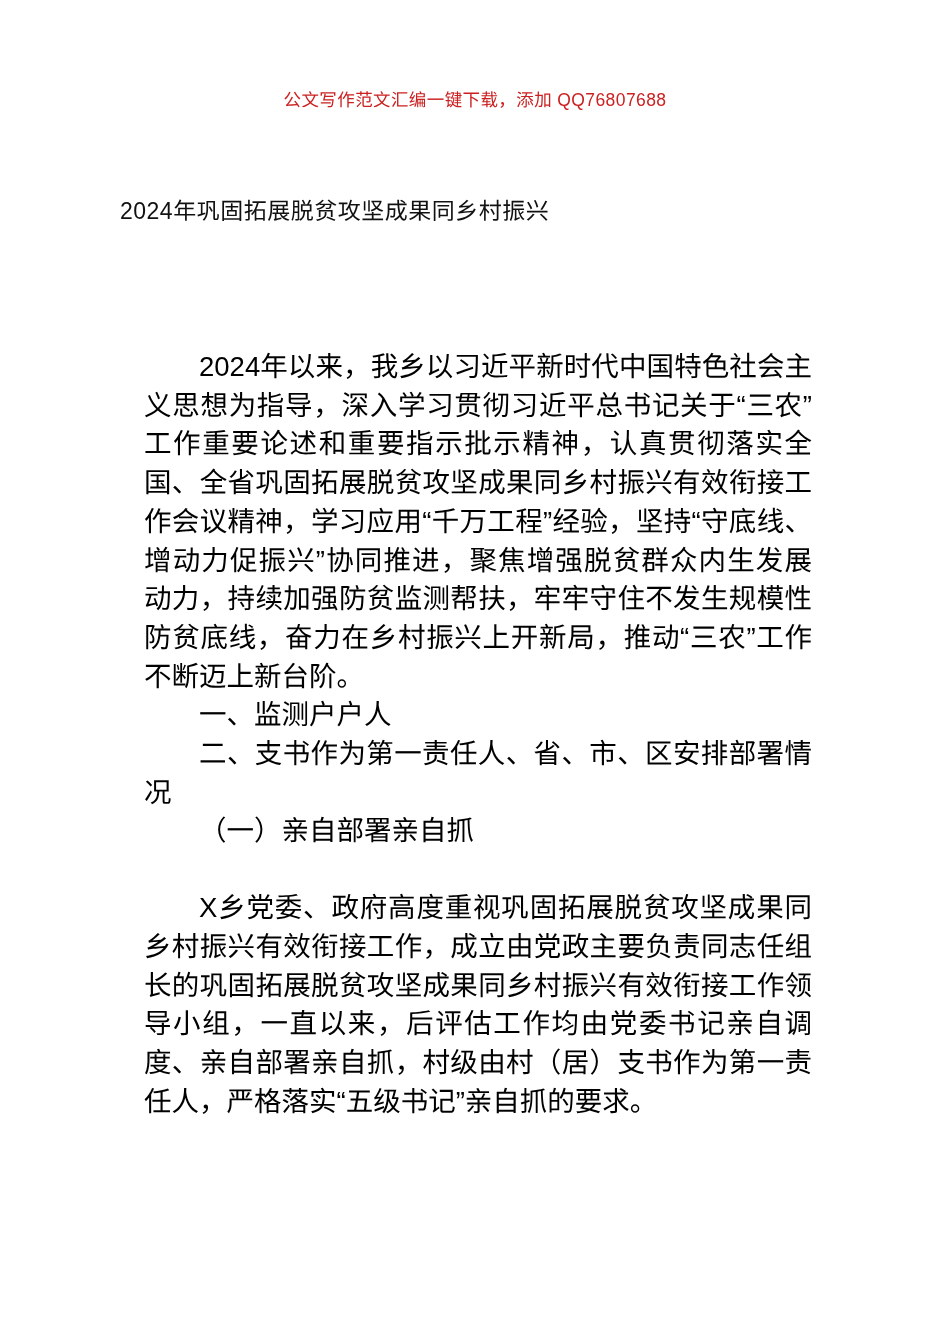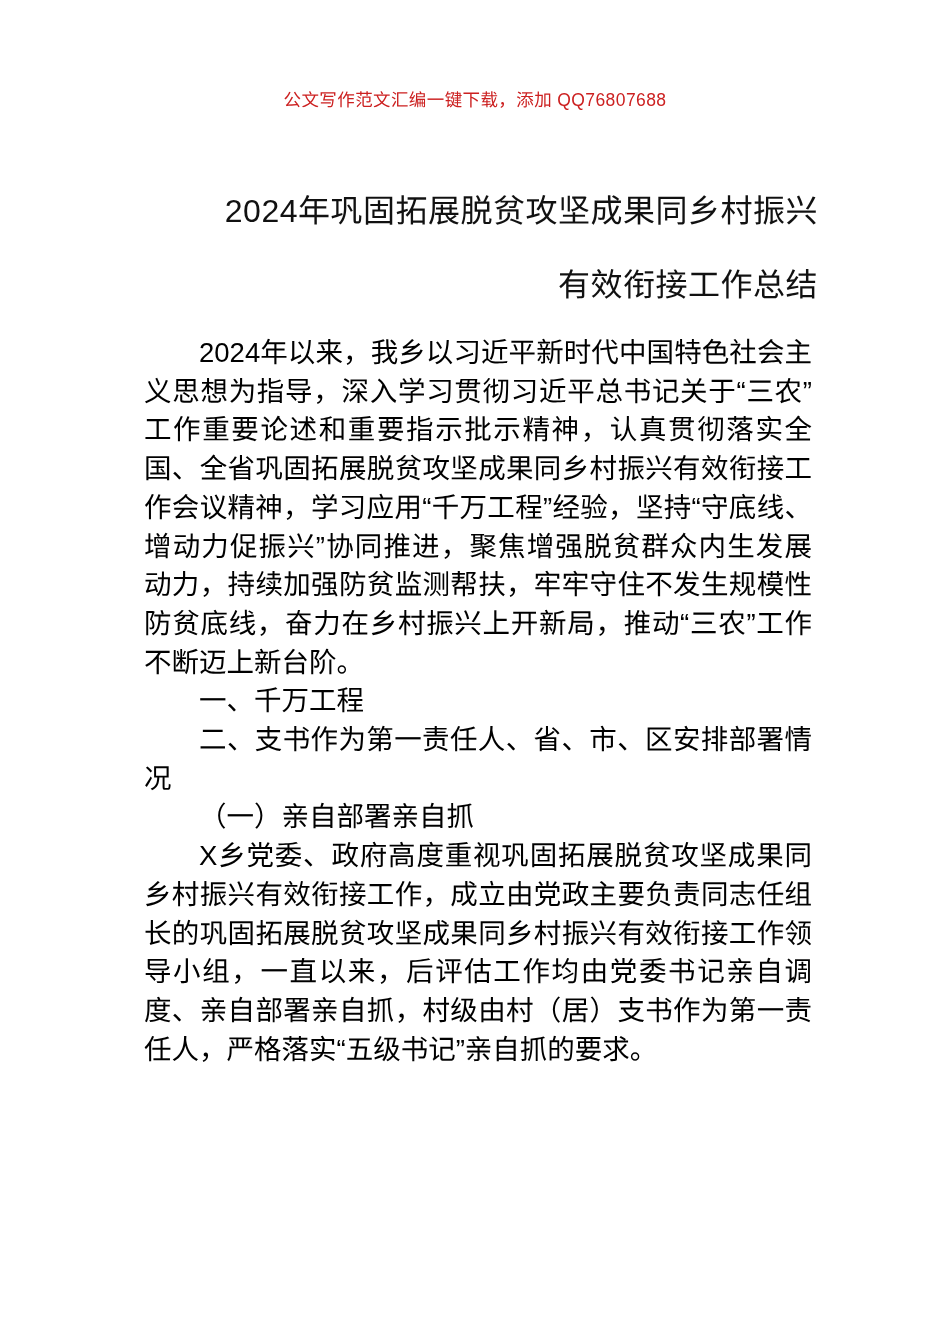--- a/index.html
+++ b/index.html
@@ -39,38 +39,38 @@
     font-size: 17.5px;
     letter-spacing: 0.4px;
     font-family: "Liberation Sans", "DejaVu Sans", sans-serif;
     white-space: nowrap;
   }
 
   
   .doc-title {
     position: absolute;
     top: 174px;
-    left: 108px;
+    left: 120px;
     width: 710px;
-    text-align: right;
-    font-size: 32px;
+    text-align: left;
+    font-size: 23px;
     line-height: 74px;
     letter-spacing: 0.5px;
     font-family: "Liberation Sans", "DejaVu Sans", sans-serif;
     color: #111;
   }
   .doc-title .tline {
     display: block;
     white-space: nowrap;
   }
 
   
   .body-area {
     position: absolute;
-    top: 334px;
+    top: 348px;
     left: 144px;
     width: 668px;
   }
 
   p.para {
     margin: 0;
     font-size: 27.5px;
     line-height: 38.7px;
     text-align: justify;
     text-justify: inter-ideograph;
@@ -81,38 +81,38 @@
   }
 
   
   p.para.section {
     text-indent: 2em;
   }
 
   
   p.para:last-child {
     margin-bottom: 0;
+    margin-top: 38px;
   }
 </style>
 </head>
 <body>
 
 <div class="page">
 
   <div class="promo-header">公文写作范文汇编一键下载，添加 QQ76807688</div>
 
   <div class="doc-title">
     <span class="tline">2024年巩固拓展脱贫攻坚成果同乡村振兴</span>
-    <span class="tline">有效衔接工作总结</span>
   </div>
 
   <div class="body-area">
     <p class="para">2024年以来，我乡以习近平新时代中国特色社会主义思想为指导，深入学习贯彻习近平总书记关于“三农”工作重要论述和重要指示批示精神，认真贯彻落实全国、全省巩固拓展脱贫攻坚成果同乡村振兴有效衔接工作会议精神，学习应用“千万工程”经验，坚持“守底线、增动力促振兴”协同推进，聚焦增强脱贫群众内生发展动力，持续加强防贫监测帮扶，牢牢守住不发生规模性防贫底线，奋力在乡村振兴上开新局，推动“三农”工作不断迈上新台阶。</p>
 
-    <p class="para section">一、千万工程</p>
+    <p class="para section">一、监测户户人</p>
 
 
     <p class="para section">二、支书作为第一责任人、省、市、区安排部署情况</p>
 
     <p class="para section">（一）亲自部署亲自抓</p>
 
     <p class="para">X乡党委、政府高度重视巩固拓展脱贫攻坚成果同乡村振兴有效衔接工作，成立由党政主要负责同志任组长的巩固拓展脱贫攻坚成果同乡村振兴有效衔接工作领导小组，一直以来，后评估工作均由党委书记亲自调度、亲自部署亲自抓，村级由村（居）支书作为第一责任人，严格落实“五级书记”亲自抓的要求。</p>
   </div>
 
 </div>

